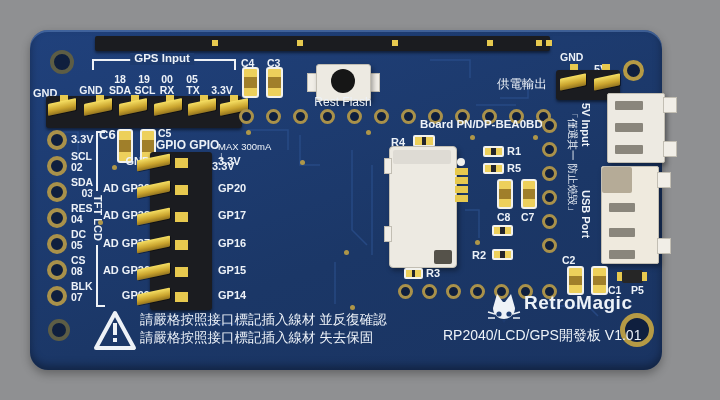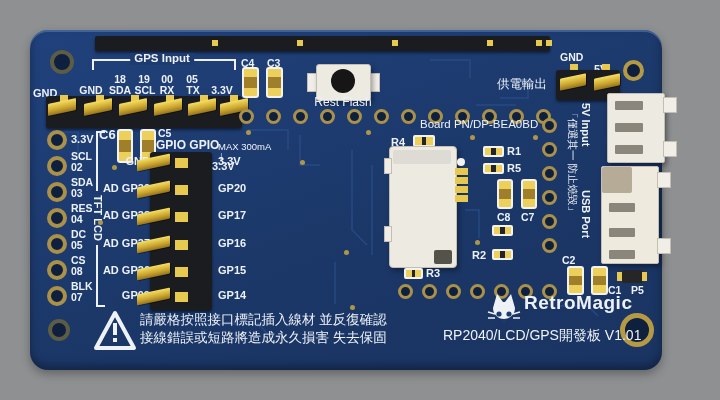--- a/index.html
+++ b/index.html
@@ -146,21 +146,21 @@
     <div class="hole" style="left:47px;top:234px;width:20px;height:20px;border-width:4px;"></div>
     <div class="hole" style="left:47px;top:260px;width:20px;height:20px;border-width:4px;"></div>
     <div class="hole" style="left:47px;top:286px;width:20px;height:20px;border-width:4px;"></div>
     <span class="lbl" style="left:71px;top:134px;font-size:11px;">3.3V</span>
     <div class="lbl" style="left:71px;top:151px;font-size:10.5px;line-height:11px;">
       <span style="display:block;">SCL</span>
         <span style="display:block;">02</span>
       </div>
     <div class="lbl" style="left:71px;top:177px;font-size:10.5px;line-height:11px;">
       <span style="display:block;">SDA</span>
-        <span style="display:block;">03</span>
+        <span style="display:block;text-align:right;">03</span>
       </div>
     <div class="lbl" style="left:71px;top:203px;font-size:10.5px;line-height:11px;">
       <span style="display:block;">RES</span>
         <span style="display:block;">04</span>
       </div>
     <div class="lbl" style="left:71px;top:229px;font-size:10.5px;line-height:11px;">
       <span style="display:block;">DC</span>
         <span style="display:block;">05</span>
       </div>
     <div class="lbl" style="left:71px;top:255px;font-size:10.5px;line-height:11px;">
@@ -207,21 +207,21 @@
       <div class="sq" style="left:175px;top:240px;width:13px;height:10px;"></div>
     <div class="pin" style="left:137px;top:266px;width:33px;height:11px;"></div>
       <div class="sq" style="left:175px;top:267px;width:13px;height:10px;"></div>
     <div class="pin" style="left:137px;top:291px;width:33px;height:11px;"></div>
       <div class="sq" style="left:175px;top:292px;width:13px;height:10px;"></div>
   </div>
 
   <div>
     <span class="lbl" style="left:391px;top:137px;font-size:11px;">R4</span>
     <div class="res" style="left:413px;top:135px;width:22px;height:12px;"></div>
-    <span class="lbl" style="left:420px;top:119px;font-size:11.5px;font-weight:400;">Board PN/DP-BEA0BD</span>
+    <span class="lbl" style="left:420px;top:119px;font-size:11.5px;font-weight:700;">Board PN/DP-BEA0BD</span>
     <div class="conn" style="left:389px;top:146px;width:66px;height:120px;border-radius:4px;"></div>
     <div style="position:absolute;left:393px;top:150px;width:58px;height:14px;background:#dedbd4;border-radius:2px;"></div>
     <div class="tab" style="left:384px;top:158px;width:6px;height:14px;"></div>
     <div class="tab" style="left:384px;top:226px;width:6px;height:14px;"></div>
     <div style="position:absolute;left:434px;top:250px;width:18px;height:14px;background:#55524a;border-radius:2px;"></div>
     <div style="position:absolute;left:457px;top:158px;width:8px;height:8px;border-radius:50%;background:#f2f2ee;"></div>
     <div class="sq" style="left:455px;top:168px;width:13px;height:7px;"></div>
     <div class="sq" style="left:455px;top:177px;width:13px;height:7px;"></div>
     <div class="sq" style="left:455px;top:186px;width:13px;height:7px;"></div>
     <div class="sq" style="left:455px;top:195px;width:13px;height:7px;"></div>
@@ -306,21 +306,21 @@
       <div class="via" style="left:300px;top:160px;"></div>
   </div>
 
   <div>
     <svg width="44" height="42" viewBox="0 0 44 42" style="position:absolute;left:93px;top:310px;">
       <path d="M22,3 L41,38 H3 Z" fill="none" stroke="#eef2f7" stroke-width="4" stroke-linejoin="round"></path>
       <rect x="20" y="13" width="4" height="12" fill="#eef2f7"></rect>
       <rect x="20" y="28" width="4" height="4" fill="#eef2f7"></rect>
     </svg>
     <span class="lbl" style="left:140px;top:313px;font-size:13.5px;font-weight:400;">請嚴格按照接口標記插入線材 並反復確認</span>
-    <span class="lbl" style="left:140px;top:331px;font-size:13.5px;font-weight:400;">接線錯誤或短路將造成永久損害 失去保固</span>
+    <span class="lbl" style="left:140px;top:331px;font-size:13.5px;font-weight:400;">請嚴格按照接口標記插入線材 失去保固</span>
   </div>
 
   <div>
     <svg width="34" height="36" viewBox="0 0 34 36" style="position:absolute;left:487px;top:293px;">
       <path d="M6,15 L10,1 L16,9 H18 L24,1 L28,15 A11,11 0 1,1 6,15 Z" fill="#eef2f7"></path>
       <circle cx="12" cy="21" r="2.6" fill="#1d3b6f"></circle>
       <circle cx="22" cy="21" r="2.6" fill="#1d3b6f"></circle>
       <path d="M15,27 h4 l-2,3 z" fill="#1d3b6f"></path>
       <path d="M1,19 L8,21 M1,25 L8,25 M33,19 L26,21 M33,25 L26,25" stroke="#eef2f7" stroke-width="1.5"></path>
     </svg>

